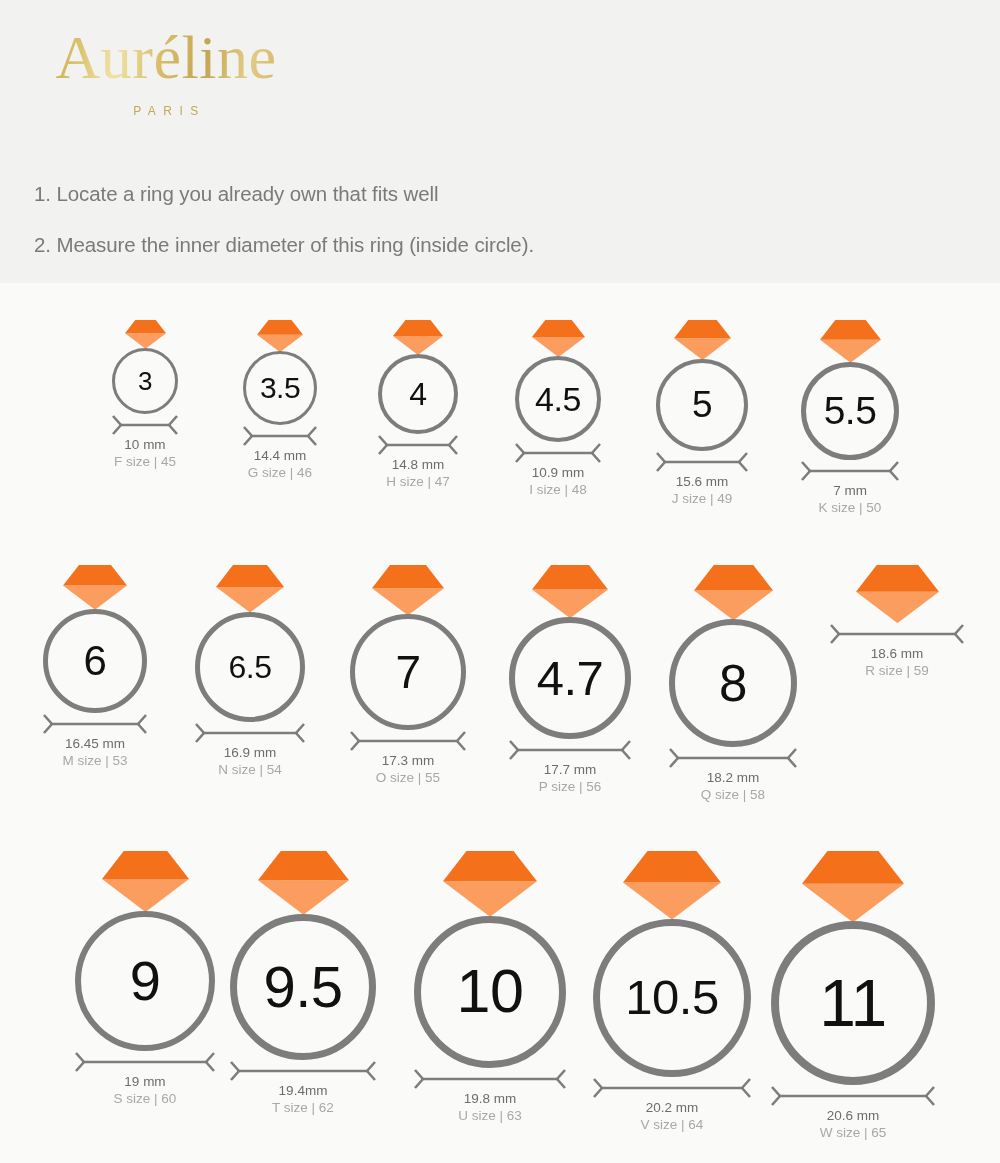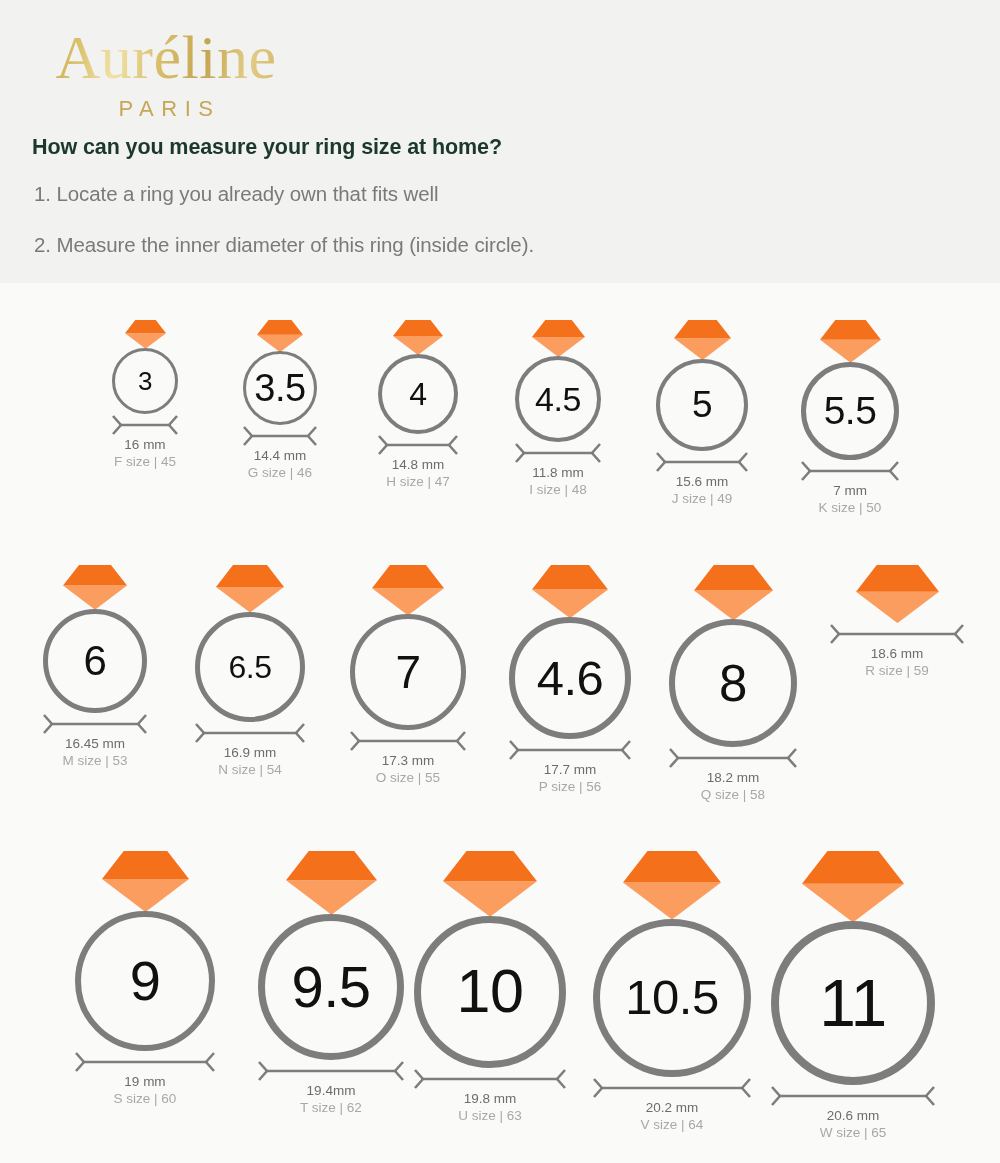--- a/index.html
+++ b/index.html
@@ -39,24 +39,24 @@
     letter-spacing: 0.5px;
     background: linear-gradient(100deg,#b89a48 0%,#d8bd69 16%,#f0e2a4 32%,#d9bd6a 48%,#c5a552 64%,#e3cc85 80%,#c9ab58 100%);
     -webkit-background-clip: text;
     background-clip: text;
     -webkit-text-fill-color: transparent;
     color: #cbab5b;
     white-space: nowrap;
   }
   #logo-sub {
     font-family: "Liberation Sans", sans-serif;
-    font-size: 22px;
+    font-size: 12px;
     letter-spacing: 7.5px;
     color: #c6a757;
-    margin-top: 6px;
+    margin-top: 14px;
     padding-left: 7px;
     font-weight: 400;
   }
   #headline {
     position: absolute;
     left: 32px;
     top: 135px;
     font-size: 21.5px;
     font-weight: bold;
     color: #1c382c;
@@ -138,21 +138,20 @@
 </head>
 <body>
 
 <div id="header-band">
 
   <div id="logo-block">
     <div id="logo-wordmark">Auréline</div>
     <div id="logo-sub">PARIS</div>
   </div>
 
-  <div id="headline">How can you measure your ring size at home?</div>
   <div class="step" id="step-1">1. Locate a ring you already own that fits well</div>
   <div class="step" id="step-2">2. Measure the inner diameter of this ring (inside circle).</div>
 
 </div>
 
 <div id="ring-area">
   <div class="ring-row" id="ring-row-0">
       <div class="ring-cell" style="left: 145px;">
         <div class="gem" style="width:41px;">
           <svg width="41" height="28.7" viewBox="0 0 41 28.7">
@@ -165,33 +164,33 @@
             <span class="ring-size-num" style="font-size:26px;">3</span>
           </div>
         </div>
         <div class="dim-row" style="width:66px;">
           <svg width="66" height="22" viewBox="0 0 66 22">
     <line x1="7.2" y1="11" x2="58.8" y2="11" stroke="#7d7d7d" stroke-width="2.6"></line>
     <polyline points="1,2 9,11 1,20" fill="none" stroke="#7d7d7d" stroke-width="2.6" stroke-linejoin="round"></polyline>
     <polyline points="65,2 57,11 65,20" fill="none" stroke="#7d7d7d" stroke-width="2.6" stroke-linejoin="round"></polyline>
   </svg>
         </div>
-        <div class="mm-label">16 mm</div>
+        <div class="mm-label">10 mm</div>
         <div class="letter-label">F size | 45</div>
       </div>
       <div class="ring-cell" style="left: 280px;">
         <div class="gem" style="width:46px;">
           <svg width="46" height="32.199999999999996" viewBox="0 0 46 32.199999999999996">
     <polygon points="0,14.812 46,14.812 23,32.199999999999996" fill="#fa9d5e"></polygon>
     <polygon points="11.5,0 34.5,0 46,14.812 0,14.812" fill="#f4701a"></polygon>
   </svg>
         </div>
         <div class="ring-circle-wrap" style="width:74px;margin-top:-1px;">
           <div class="ring-circle" style="width:74px;height:74px;border-width:3px;">
-            <span class="ring-size-num" style="font-size:38px;">3.5</span>
+            <span class="ring-size-num" style="font-size:30px;">3.5</span>
           </div>
         </div>
         <div class="dim-row" style="width:74px;">
           <svg width="74" height="22" viewBox="0 0 74 22">
     <line x1="7.2" y1="11" x2="66.8" y2="11" stroke="#7d7d7d" stroke-width="2.6"></line>
     <polyline points="1,2 9,11 1,20" fill="none" stroke="#7d7d7d" stroke-width="2.6" stroke-linejoin="round"></polyline>
     <polyline points="73,2 65,11 73,20" fill="none" stroke="#7d7d7d" stroke-width="2.6" stroke-linejoin="round"></polyline>
   </svg>
         </div>
         <div class="mm-label">14.4 mm</div>
@@ -231,21 +230,21 @@
             <span class="ring-size-num" style="font-size:34px;">4.5</span>
           </div>
         </div>
         <div class="dim-row" style="width:86px;">
           <svg width="86" height="22" viewBox="0 0 86 22">
     <line x1="7.2" y1="11" x2="78.8" y2="11" stroke="#7d7d7d" stroke-width="2.6"></line>
     <polyline points="1,2 9,11 1,20" fill="none" stroke="#7d7d7d" stroke-width="2.6" stroke-linejoin="round"></polyline>
     <polyline points="85,2 77,11 85,20" fill="none" stroke="#7d7d7d" stroke-width="2.6" stroke-linejoin="round"></polyline>
   </svg>
         </div>
-        <div class="mm-label">11.8 mm</div>
+        <div class="mm-label">10.9 mm</div>
         <div class="letter-label">I size | 48</div>
       </div>
       <div class="ring-cell" style="left: 702px;">
         <div class="gem" style="width:57px;">
           <svg width="57" height="39.9" viewBox="0 0 57 39.9">
     <polygon points="0,18.354 57,18.354 28.5,39.9" fill="#fa9d5e"></polygon>
     <polygon points="14.25,0 42.75,0 57,18.354 0,18.354" fill="#f4701a"></polygon>
   </svg>
         </div>
         <div class="ring-circle-wrap" style="width:92px;margin-top:-1px;">
@@ -355,21 +354,21 @@
       </div>
       <div class="ring-cell" style="left: 570px;">
         <div class="gem" style="width:76px;">
           <svg width="76" height="53.199999999999996" viewBox="0 0 76 53.199999999999996">
     <polygon points="0,24.471999999999998 76,24.471999999999998 38,53.199999999999996" fill="#fa9d5e"></polygon>
     <polygon points="19,0 57,0 76,24.471999999999998 0,24.471999999999998" fill="#f4701a"></polygon>
   </svg>
         </div>
         <div class="ring-circle-wrap" style="width:122px;margin-top:-1px;">
           <div class="ring-circle" style="width:122px;height:122px;border-width:6px;">
-            <span class="ring-size-num" style="font-size:49px;">4.6</span>
+            <span class="ring-size-num" style="font-size:49px;">4.7</span>
           </div>
         </div>
         <div class="dim-row" style="width:122px;">
           <svg width="122" height="22" viewBox="0 0 122 22">
     <line x1="7.2" y1="11" x2="114.8" y2="11" stroke="#7d7d7d" stroke-width="2.6"></line>
     <polyline points="1,2 9,11 1,20" fill="none" stroke="#7d7d7d" stroke-width="2.6" stroke-linejoin="round"></polyline>
     <polyline points="121,2 113,11 121,20" fill="none" stroke="#7d7d7d" stroke-width="2.6" stroke-linejoin="round"></polyline>
   </svg>
         </div>
         <div class="mm-label">17.7 mm</div>
@@ -431,21 +430,21 @@
         <div class="dim-row" style="width:140px;">
           <svg width="140" height="22" viewBox="0 0 140 22">
     <line x1="7.2" y1="11" x2="132.8" y2="11" stroke="#7d7d7d" stroke-width="2.6"></line>
     <polyline points="1,2 9,11 1,20" fill="none" stroke="#7d7d7d" stroke-width="2.6" stroke-linejoin="round"></polyline>
     <polyline points="139,2 131,11 139,20" fill="none" stroke="#7d7d7d" stroke-width="2.6" stroke-linejoin="round"></polyline>
   </svg>
         </div>
         <div class="mm-label">19 mm</div>
         <div class="letter-label">S size | 60</div>
       </div>
-      <div class="ring-cell" style="left: 331px;">
+      <div class="ring-cell" style="left: 303px;">
         <div class="gem" style="width:91px;">
           <svg width="91" height="63.699999999999996" viewBox="0 0 91 63.699999999999996">
     <polygon points="0,29.302 91,29.302 45.5,63.699999999999996" fill="#fa9d5e"></polygon>
     <polygon points="22.75,0 68.25,0 91,29.302 0,29.302" fill="#f4701a"></polygon>
   </svg>
         </div>
         <div class="ring-circle-wrap" style="width:146px;margin-top:-1px;">
           <div class="ring-circle" style="width:146px;height:146px;border-width:7px;">
             <span class="ring-size-num" style="font-size:58px;">9.5</span>
           </div>

